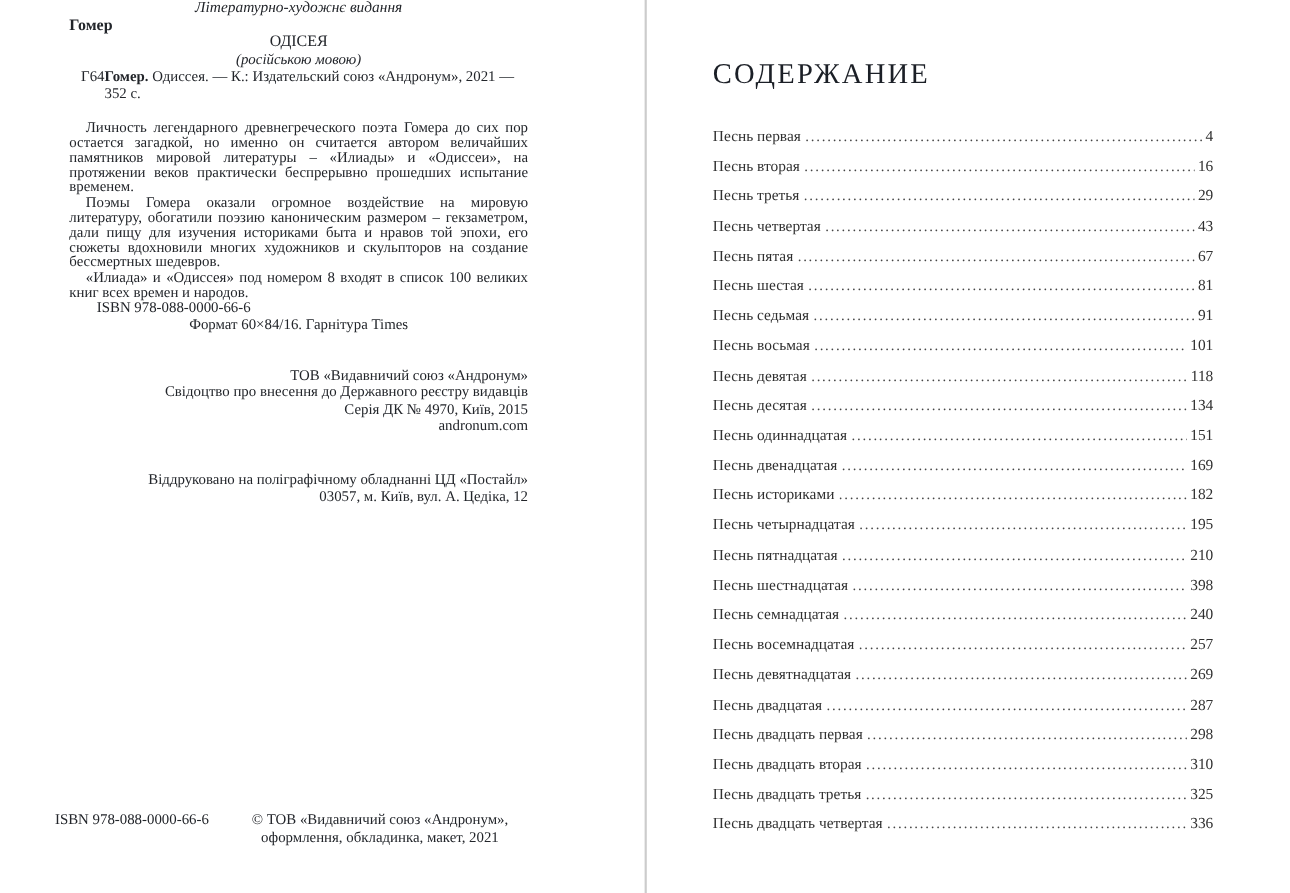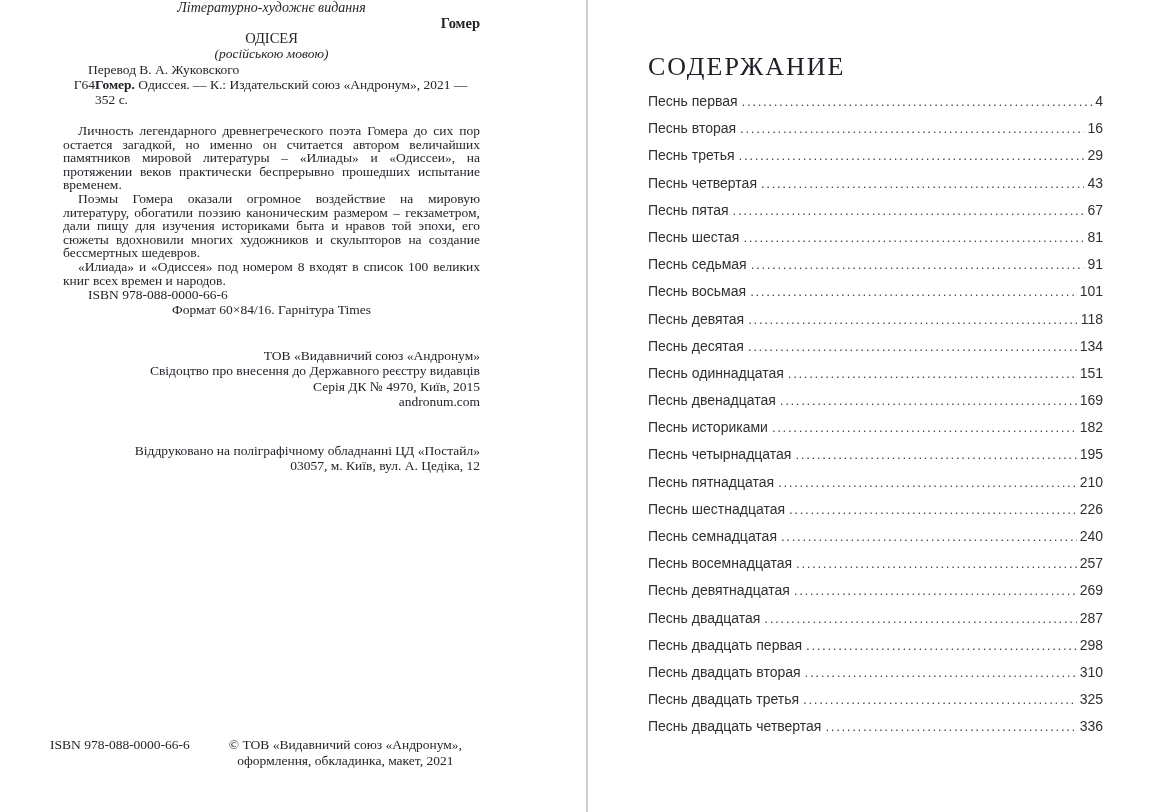--- a/index.html
+++ b/index.html
@@ -16,21 +16,21 @@
 
   
   .page-left {
     left: 0; width: 525px;
     padding: 0 45px 11px 63px;
     box-sizing: border-box;
     font-size: 13.5px;
   }
   .page-left p { margin: 0; }
   .edition-note { margin-top: 57px; text-align: center; font-style: italic; font-size: 14px; }
-  .author      { margin-top: 24px; text-align: right; font-weight: bold; font-size: 14.5px; line-height: 15px; }
+  .author      { margin-top: 24px; text-align: left; font-weight: bold; font-size: 14.5px; line-height: 15px; }
   .book-title  { margin-top: 4px;  text-align: center; font-size: 14.5px; line-height: 15px; }
   .lang-note   { margin-top: 22px; text-align: center; font-style: italic; font-size: 13.5px; }
   .translator  { margin-top: 16px; padding-left: 25px; line-height: 15px; }
   .catalog     { margin-top: 15px; display: flex; line-height: 15px; }
   .cat-code    { flex: 0 0 32px; text-align: right; }
   .annotation  { margin-top: 17px; }
   .annotation p {
     text-align: justify;
     text-indent: 15px;
     line-height: 13.6px;
@@ -63,21 +63,21 @@
   .toc-heading {
     margin: 52px 0 0 0;
     text-align: left;
     font-family: "Liberation Serif", "DejaVu Serif", serif;
     font-weight: 400;
     font-size: 26px;
     line-height: 30px;
     letter-spacing: 2px;
     color: #1b1f26;
   }
-  .toc { margin-top: 6px; font-family: Liberation Sans, sans-serif; }
+  .toc { margin-top: 28px; font-family: Liberation Serif, serif; }
   .toc-row {
     display: flex;
     align-items: baseline;
     height: 27.2px;
     line-height: 27.2px;
     font-size: 14px;
     color: #303030;
   }
   .toc-label { white-space: nowrap; }
   .toc-dots  { flex: 1 1 auto; overflow: hidden; white-space: nowrap; margin: 0 3px 0 4px; color: #454545; }
@@ -91,21 +91,20 @@
 </head>
 <body>
 
 <div class="spread">
 
   <section class="page page-left">
     <p class="edition-note">Літературно-художнє видання</p>
     <p class="author">Гомер</p>
     <p class="book-title">ОДІСЕЯ</p>
     <p class="lang-note">(російською мовою)</p>
-    <p class="translator">Перевод В. А. Жуковского</p>
 
     <p class="catalog">
       <span class="cat-code">Г64</span>
       <span class="cat-text"><b>Гомер.</b> <span>Одиссея. —  К.: Издательский союз «Андронум», 2021 — 352 с.</span></span>
     </p>
 
     <div class="annotation">
 
     <p>Личность легендарного древнегреческого поэта Гомера до сих пор остается загадкой, но именно он считается автором величайших памятников мировой литературы – «Илиады» и «Одиссеи», на протяжении веков практически беспрерывно прошедших испытание временем.</p>
         <p>Поэмы Гомера оказали огромное воздействие на мировую литературу, обогатили поэзию каноническим размером – гекзаметром, дали пищу для изучения историками быта и нравов той эпохи, его сюжеты вдохновили многих художников и скульпторов на создание бессмертных шедевров.</p>
@@ -216,21 +215,21 @@
         <span class="toc-page">195</span>
       </div>
         <div class="toc-row">
         <span class="toc-label">Песнь пятнадцатая</span>
         <span class="toc-dots"></span>
         <span class="toc-page">210</span>
       </div>
         <div class="toc-row">
         <span class="toc-label">Песнь шестнадцатая</span>
         <span class="toc-dots"></span>
-        <span class="toc-page">226</span>
+        <span class="toc-page">398</span>
       </div>
         <div class="toc-row">
         <span class="toc-label">Песнь семнадцатая</span>
         <span class="toc-dots"></span>
         <span class="toc-page">240</span>
       </div>
         <div class="toc-row">
         <span class="toc-label">Песнь восемнадцатая</span>
         <span class="toc-dots"></span>
         <span class="toc-page">257</span>

